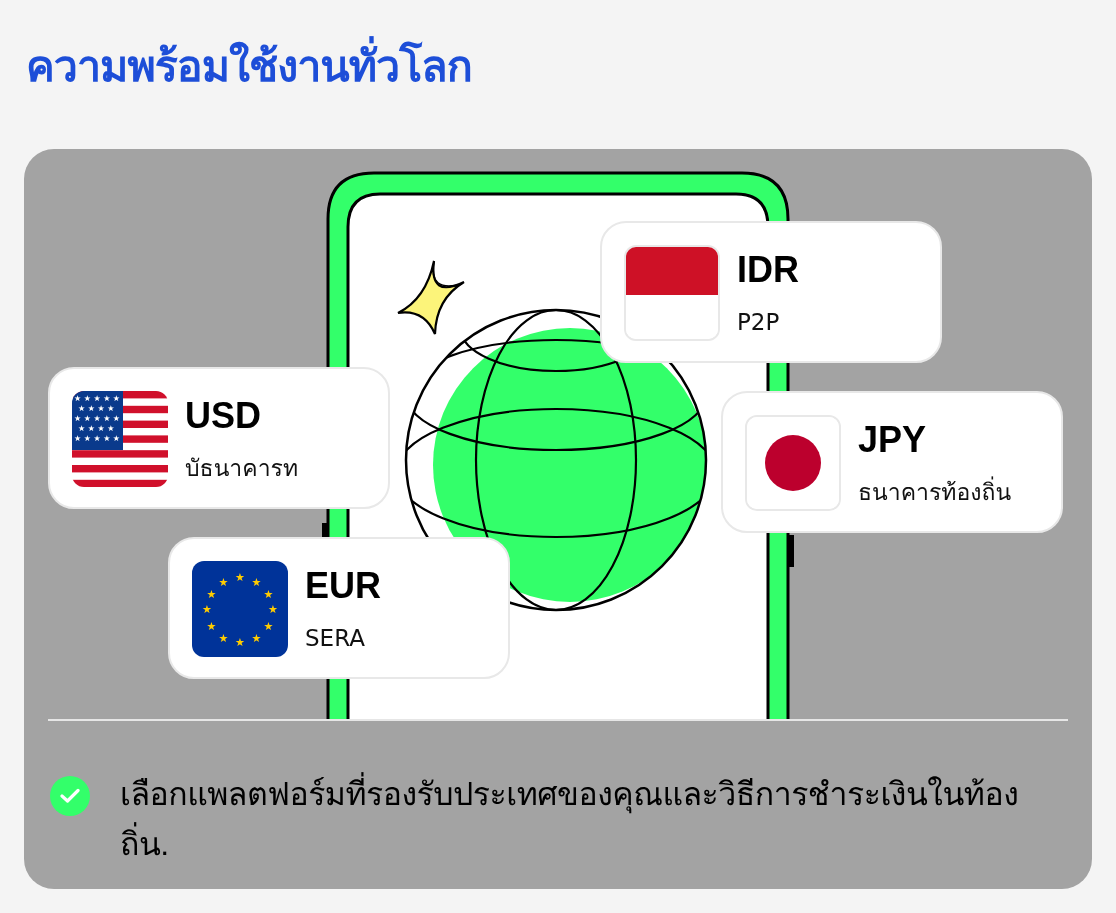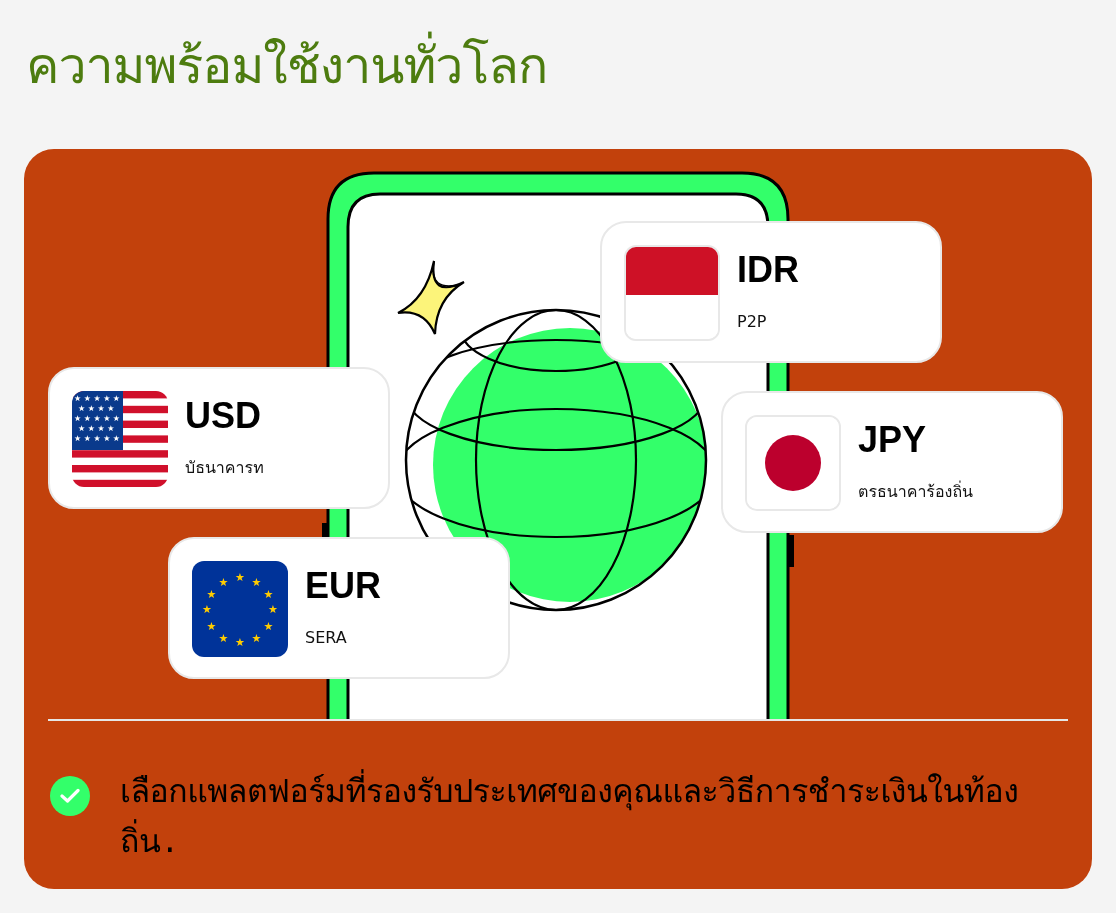--- a/index.html
+++ b/index.html
@@ -3,60 +3,60 @@
 <meta charset="utf-8">
 <style>
   html, body { margin: 0; padding: 0; }
   body {
     width: 1116px; height: 913px; background: #f4f4f4;
     font-family: "DejaVu Sans", "Liberation Sans", sans-serif;
     position: relative; overflow: hidden; color: #000;
   }
   .page-title {
     position: absolute; left: 26px; top: 26px; margin: 0;
-    font-size: 50px; font-weight: normal; letter-spacing: -1px;
-    line-height: 80px; color: #4d7c0f;
+    font-size: 43px; font-weight: bold; letter-spacing: -1px;
+    line-height: 80px; color: #1d4ed8;
   }
   .card {
     position: absolute; left: 24px; top: 149px; width: 1068px; height: 740px;
-    background: #c2410c; border-radius: 30px; overflow: hidden;
+    background: #a3a3a3; border-radius: 30px; overflow: hidden;
   }
   .illustration { position: absolute; left: 0; top: 0; width: 1068px; height: 572px; overflow: hidden; }
   .illus-svg { position: absolute; left: 0; top: 0; }
   .divider {
     position: absolute; left: 24px; top: 570px; width: 1020px; height: 2px; background: #e6e6e6;
   }
   .currency-card {
     position: absolute; width: 342px; height: 142px; background: #fff;
     border: 2px solid #e8e8e8; border-radius: 26px; box-sizing: border-box;
   }
   .flag {
     position: absolute; left: 22px; top: 22px; width: 96px; height: 96px;
     border-radius: 12px; overflow: hidden; box-sizing: border-box;
   }
   .flag svg { display: block; }
   .currency-code {
     position: absolute; left: 135px; top: 22px; font-size: 36px; font-weight: bold;
     font-family: "Liberation Sans", sans-serif; line-height: 50px; color: #000;
   }
   .currency-method {
-    position: absolute; left: 135px; top: 84px; font-size: 16px;
+    position: absolute; left: 135px; top: 84px; font-size: 23px;
     font-family: "DejaVu Sans", sans-serif; line-height: 30px; color: #111;
   }
   .feature {
     position: absolute; left: 26px; top: 620px; width: 1010px;
     display: flex; align-items: flex-start;
   }
   .check-icon {
     width: 40px; height: 40px; border-radius: 50%; background: #33ff6a;
     flex: 0 0 40px; margin-top: 7px; display: flex; align-items: center; justify-content: center;
   }
   .feature-text {
     margin-left: 30px; font-size: 32px; line-height: 50px; color: #000;
-    font-family: Liberation Mono, monospace; letter-spacing: -0.5px;
+    font-family: Liberation Sans, sans-serif; letter-spacing: -0.5px;
   }
 </style>
 </head>
 <body>
 
 <h1 class="page-title">ความพร้อมใช้งานทั่วโลก</h1>
 
 <div class="card">
   <div class="illustration">
     <svg class="illus-svg" width="1068" height="572" viewBox="0 0 1068 572">
@@ -127,21 +127,21 @@
     </div>
 
     <div class="currency-card" style="left:697px; top:242px;text-align:right;">
       <div class="flag" style="border:2px solid #e8e8e8;">
         <svg width="92" height="92" viewBox="0 0 92 92">
             <rect width="92" height="92" fill="#fff"></rect>
             <circle cx="46" cy="46" r="28" fill="#bc002d"></circle>
           </svg>
       </div>
       <div class="currency-code">JPY</div>
-      <div class="currency-method">ตรธนาคาร้องถิ่น</div>
+      <div class="currency-method">ธนาคารท้องถิ่น</div>
     </div>
 
     <div class="currency-card" style="left:144px; top:388px;">
       <div class="flag">
         <svg width="96" height="96" viewBox="0 0 96 96">
           <rect width="96" height="96" fill="#003399"></rect>
           <g fill="#ffcc00" font-size="11" font-family="DejaVu Sans, sans-serif" text-anchor="middle">
             <text x="48" y="20">★</text>
               <text x="64.5" y="24.5">★</text>
               <text x="76.5" y="36.5">★</text>

